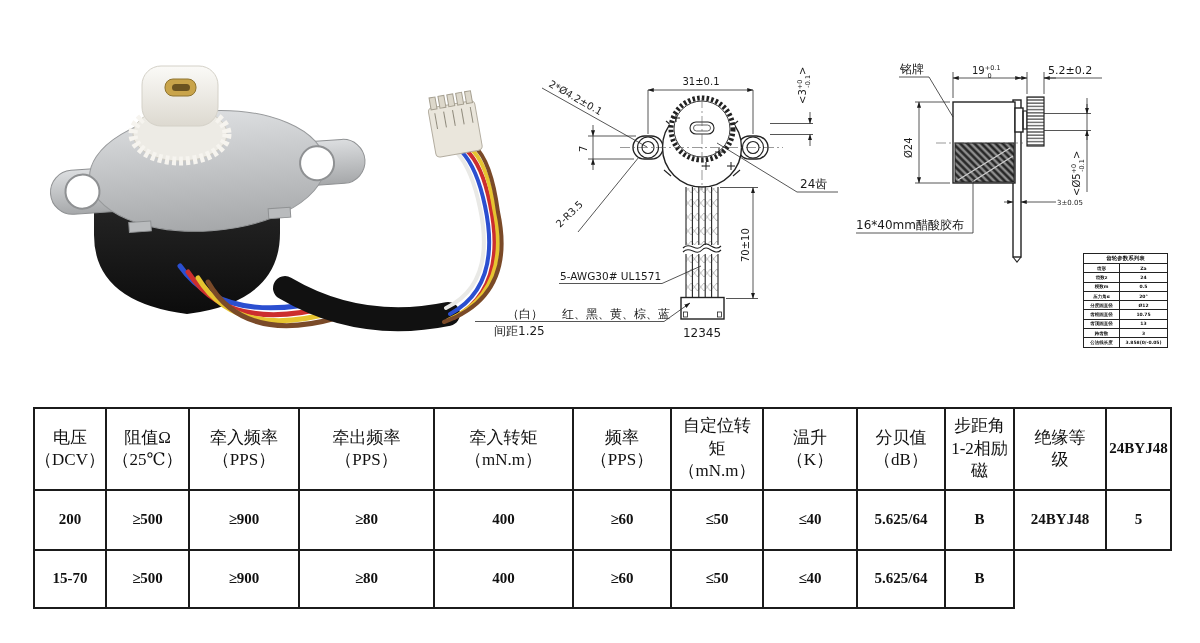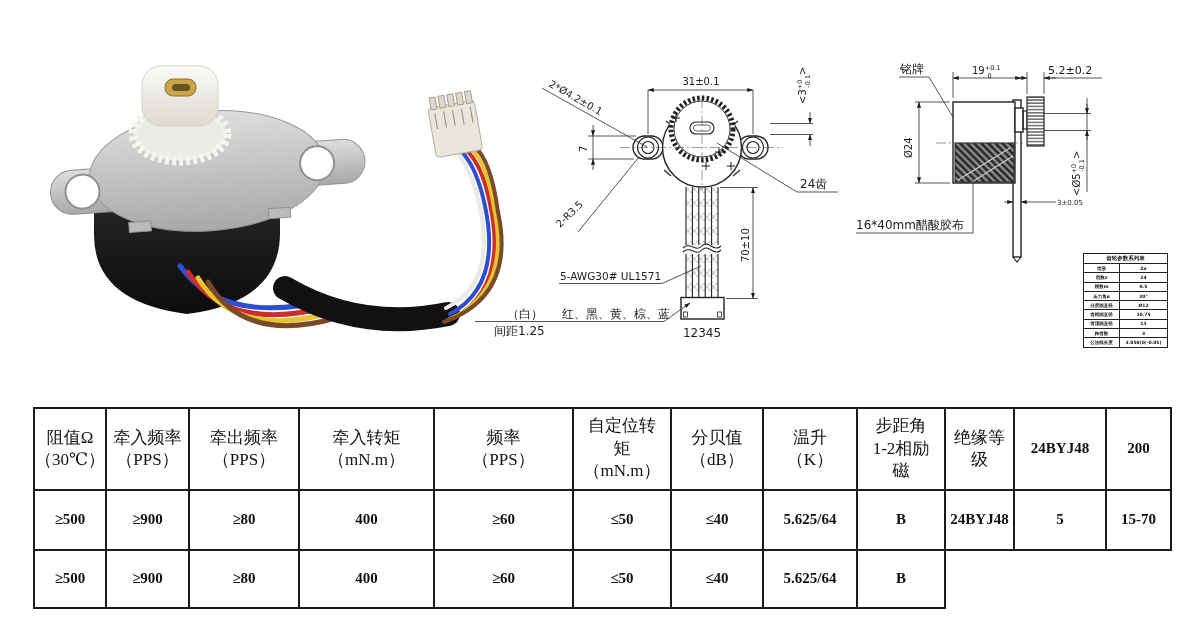--- a/index.html
+++ b/index.html
@@ -362,37 +362,39 @@
         <span>跨齿数</span>
         <span>3</span>
       </div>
     <div class="r">
         <span>公法线长度</span>
         <span>3.858(0/-0.05)</span>
       </div>
   </div>
 
   <div class="spec-table">
+    <div class="c h">电压
+（DCV）</div>
     <div class="c h">阻值Ω
-（30℃）</div>
+（25℃）</div>
     <div class="c h">牵入频率
 （PPS）</div>
     <div class="c h">牵出频率
 （PPS）</div>
     <div class="c h">牵入转矩
 （mN.m）</div>
     <div class="c h">频率
 （PPS）</div>
     <div class="c h">自定位转
 矩
 （mN.m）</div>
+    <div class="c h">温升
+（K）</div>
     <div class="c h">分贝值
 （dB）</div>
-    <div class="c h">温升
-（K）</div>
     <div class="c h">步距角
 1-2相励
 磁</div>
     <div class="c h">绝缘等
 级</div>
 
     <div class="c d">24BYJ48</div>
     <div class="c d">200</div>
     <div class="c d">≥500</div>
     <div class="c d">≥900</div>

